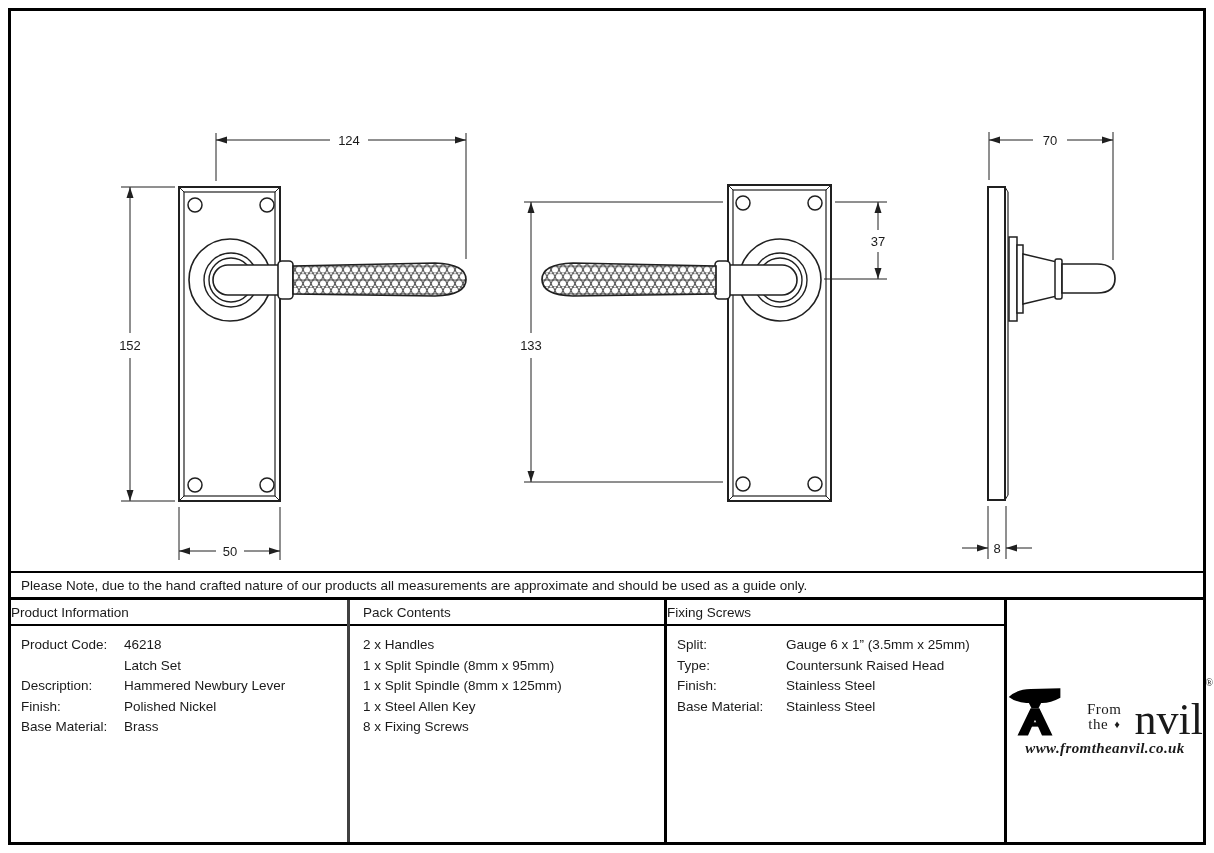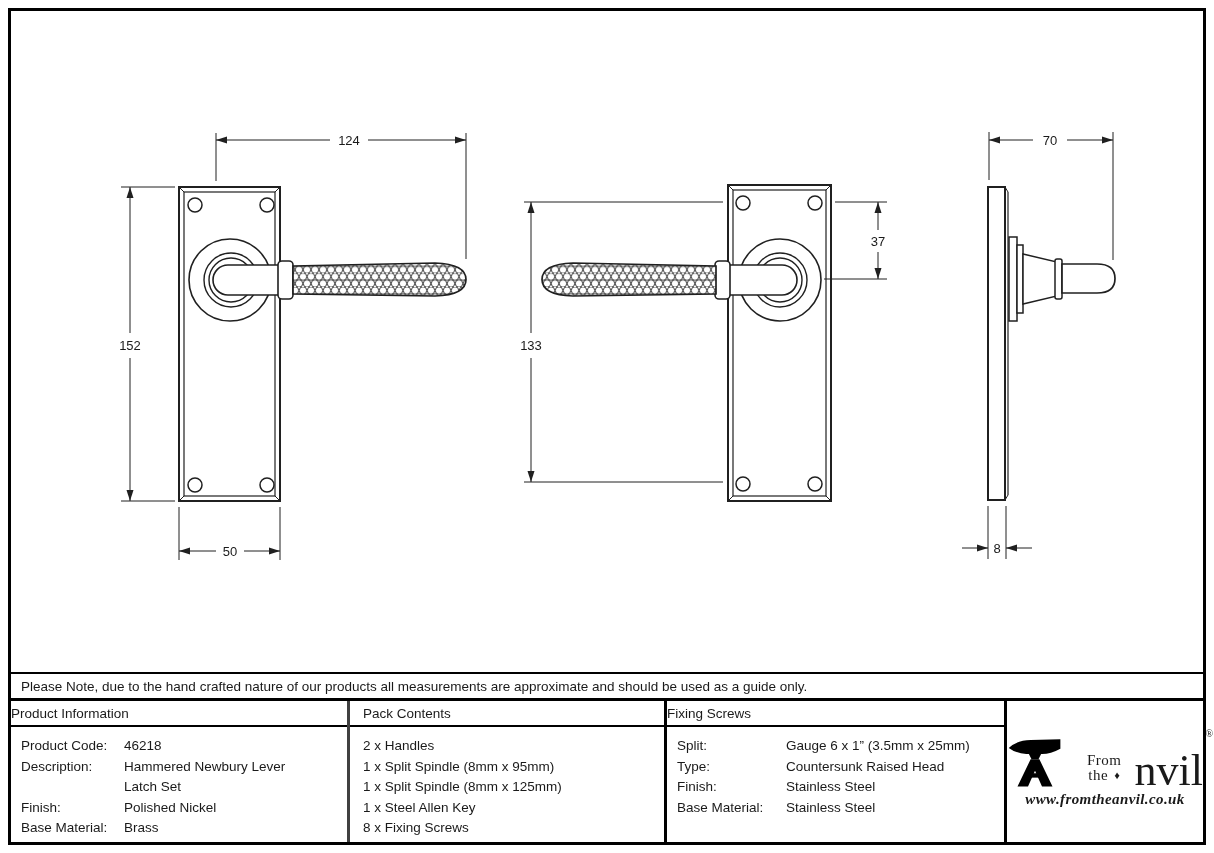--- a/index.html
+++ b/index.html
@@ -5,21 +5,21 @@
   html,body { margin:0; padding:0; background:#888; }
   .page {
     position:relative; width:1214px; height:853px; background:#ffffff;
     font-family:"Liberation Sans", sans-serif; color:#1a1a1a; overflow:hidden;
   }
   .frame {
     position:absolute; left:8px; top:8px; width:1198px; height:837px;
     border:3px solid #000; box-sizing:border-box;
     display:flex; flex-direction:column; background:#fff;
   }
-  .drawing-area { position:relative; height:661px; flex:none; }
+  .drawing-area { position:relative; height:560px; flex:none; }
   .drawing-area svg { position:absolute; left:0; top:0; }
 
   .note-bar {
     flex:none; height:29px; box-sizing:border-box;
     border-top:2px solid #000; border-bottom:3px solid #000;
     display:flex; align-items:center; padding-left:10px;
     font-size:13.5px;
   }
 
   .info-table { flex:1; display:flex; min-height:0; }
@@ -202,26 +202,26 @@
     <div class="info-table">
 
       <div class="col col-product">
         <div class="col-header">Product Information</div>
         <div class="col-body">
           <div class="kv-row">
             <span>Product Code:</span>
             <span>46218</span>
           </div>
           <div class="kv-row">
+            <span></span>
+            <span>Latch Set</span>
+          </div>
+          <div class="kv-row">
             <span>Description:</span>
             <span>Hammered Newbury Lever</span>
-          </div>
-          <div class="kv-row">
-            <span></span>
-            <span>Latch Set</span>
           </div>
           <div class="kv-row">
             <span>Finish:</span>
             <span>Polished Nickel</span>
           </div>
           <div class="kv-row">
             <span>Base Material:</span>
             <span>Brass</span>
           </div>
         </div>

